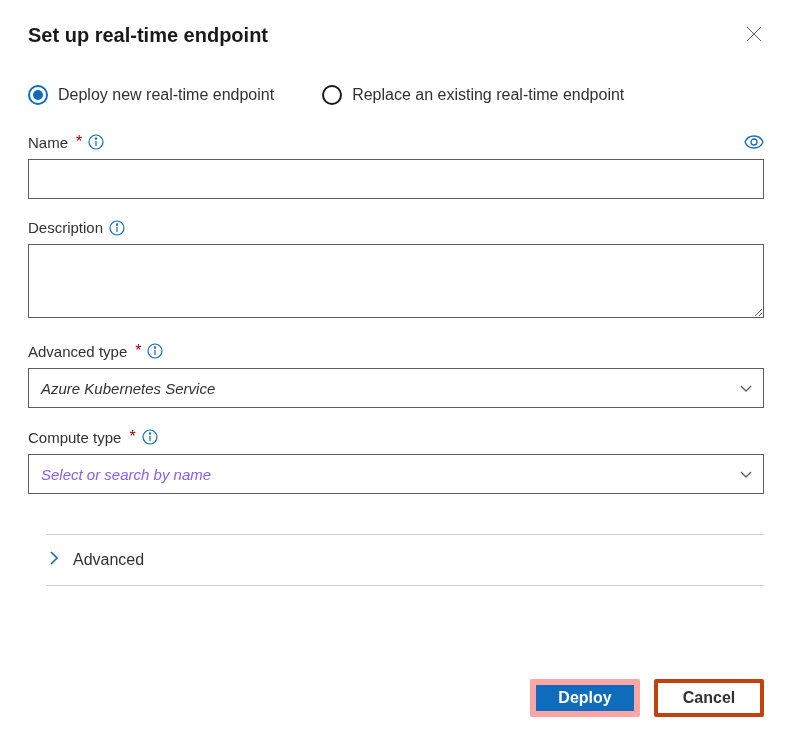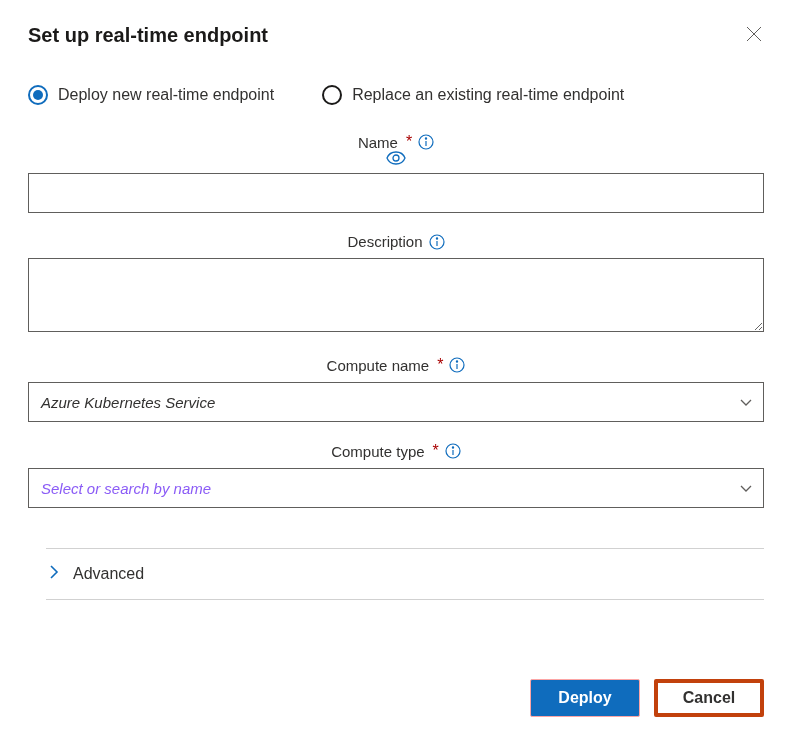--- a/index.html
+++ b/index.html
@@ -74,21 +74,20 @@
       color: #323130;
     }
     .form-field {
       margin-bottom: 20px;
     }
     .label-row {
       display: flex;
       align-items: center;
       justify-content: space-between;
       margin-bottom: 8px;
-      flex-direction: column;
     }
     .field-label-wrap {
       display: flex;
       align-items: center;
       gap: 6px;
     }
     .field-label {
       font-size: 15px;
       color: #323130;
     }
@@ -191,21 +190,21 @@
       font-size: 16px;
       font-family: inherit;
       font-weight: 600;
       border-radius: 2px;
       cursor: pointer;
       padding: 0 20px;
     }
     .btn-primary {
       background: #0f6cbd;
       color: #ffffff;
-      border: 1px solid #fca5a5;
+      border: 6px solid #fca5a5;
     }
     .btn-secondary {
       background: #ffffff;
       color: #323130;
       border: 4px solid #c2410c;
     }
   </style>
 </head>
 <body>
 
@@ -267,21 +266,21 @@
         </svg>
       </span>
     </div>
   </div>
   <textarea class="textarea-input" style=""></textarea>
 </div>
 
 <div class="form-field">
   <div class="label-row">
     <div class="field-label-wrap">
-      <span class="field-label">Compute name</span>
+      <span class="field-label">Advanced type</span>
       <span class="required">*</span>
       <span class="info-icon">
         <svg width="16" height="16" viewBox="0 0 16 16" fill="none" stroke="currentColor" stroke-width="1.2">
           <circle cx="8" cy="8" r="7"></circle>
           <line x1="8" y1="7" x2="8" y2="12"></line>
           <circle cx="8" cy="4.5" r="0.6" fill="currentColor"></circle>
         </svg>
       </span>
     </div>
   </div>

